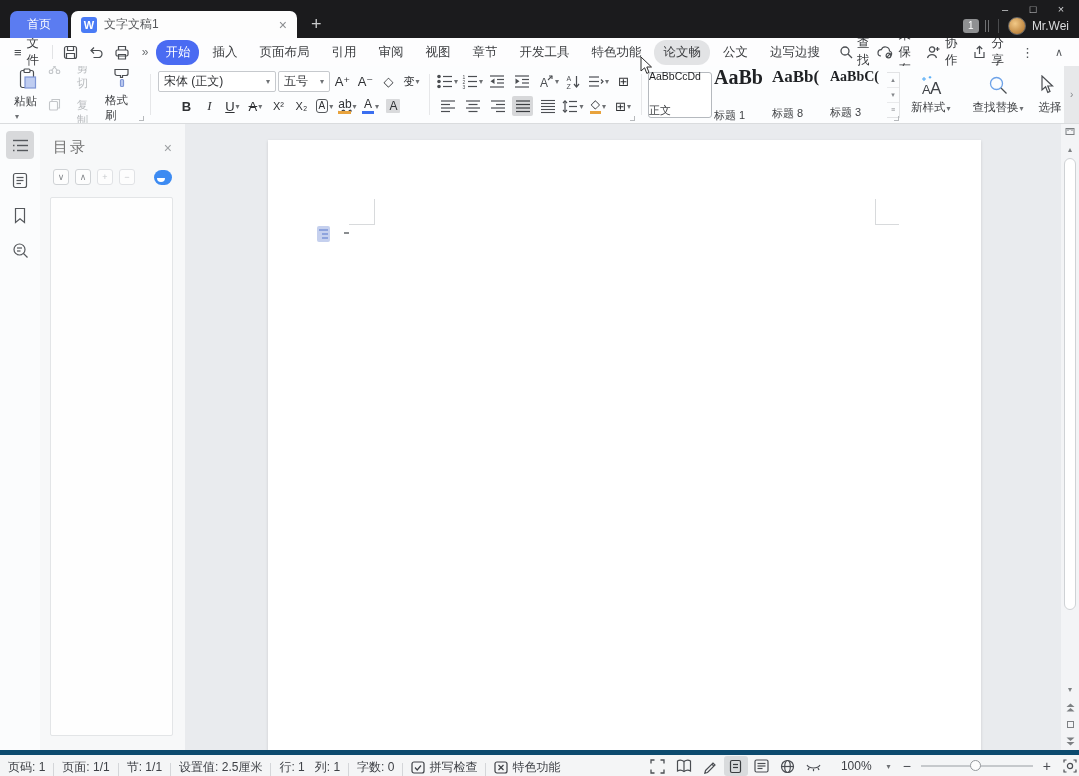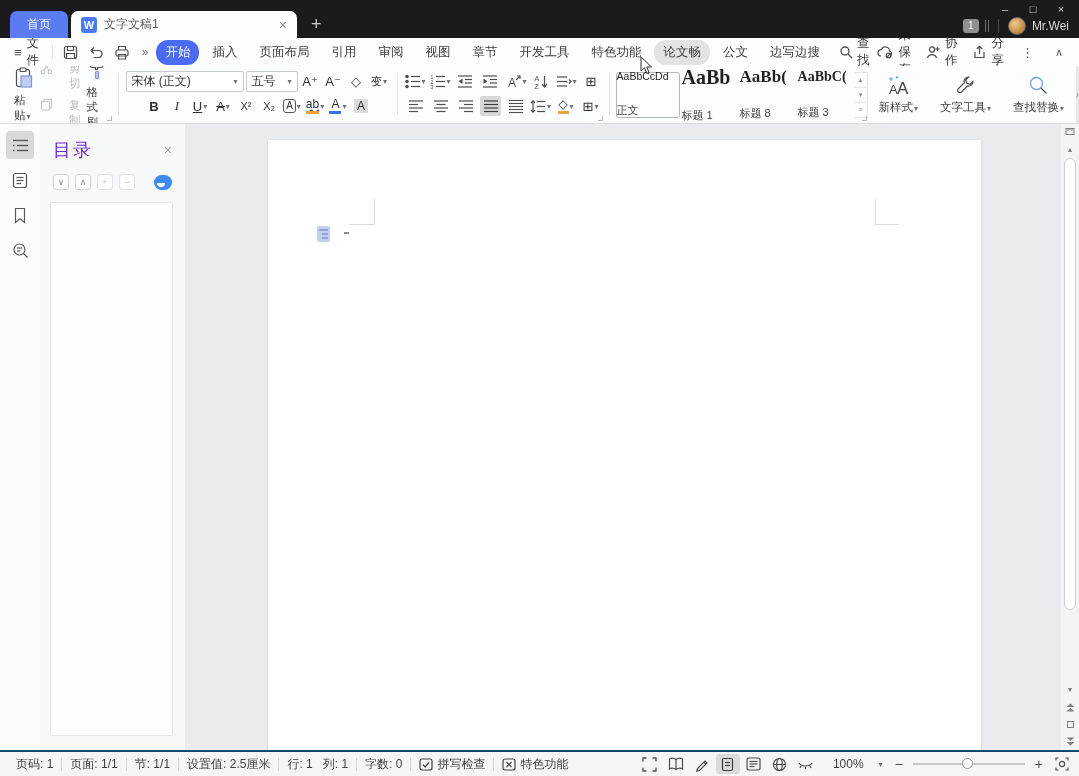--- a/index.html
+++ b/index.html
@@ -83,21 +83,21 @@
 .toolcol.clip{width:30px;overflow:hidden;align-items:flex-start;padding:0}
 .collapse-strip{margin-left:auto;width:15px;background:#e7e8ea;display:flex;align-items:center;justify-content:center;color:#85888b;font-size:10px}
 
 
 .main{display:flex;height:626px}
 .iconstrip{width:40px;background:#fbfcfd;display:flex;flex-direction:column;align-items:center;padding-top:7px;gap:7px}
 .strip-btn{width:28px;height:28px;border-radius:4px;display:flex;align-items:center;justify-content:center}
 .strip-btn.active{background:#d8d9db}
 .navpanel{width:145px;background:#f7f8f9;display:flex;flex-direction:column;padding:12px 10px 12px 8px}
 .nav-title-row{display:flex;align-items:center;margin:2px 3px 12px 5px}
-.nav-title{font-size:18px;color:#6d28d9;letter-spacing:2px}
+.nav-title{font-size:15px;color:#737373;letter-spacing:2px}
 .nav-close{margin-left:auto;color:#9da0a3;font-size:14px}
 .nav-btns{display:flex;align-items:center;gap:6px;margin:0 3px 12px 5px}
 .nbtn{width:16px;height:16px;border:1px solid #d0d3d6;border-radius:3px;display:flex;align-items:center;justify-content:center;font-size:9px;color:#84878b;background:#fdfdfd}
 .nbtn.dim{color:#c6c9cc;border-color:#e0e2e5}
 .nav-toggle{margin-left:auto;width:18px;height:15px;border-radius:8px;background:#3d8bf2;position:relative}
 .nav-toggle::after{content:"";position:absolute;left:3px;bottom:3px;width:8px;height:4px;border-radius:0 0 4px 4px;background:#fff}
 .nav-list{flex:1;background:#fefefe;border:1px solid #e3e5e7;border-radius:2px;margin:0 2px 2px 2px}
 .docarea{flex:1;background:#e9ebee;position:relative;overflow:hidden}
 .page{position:absolute;left:83px;top:16px;width:713px;height:702px;background:#fff;box-shadow:0 1px 3px rgba(0,0,0,.13)}
 .mark-tl{position:absolute;left:81px;top:59px;width:26px;height:26px;border-right:1px solid #d8dadc;border-bottom:1px solid #d8dadc}
@@ -106,21 +106,21 @@
 .doc-icon i{display:block;height:2px;margin:2px 2px 0 5px;background:#8da3dd}
 .doc-icon i:first-child{margin-left:2px;margin-top:3px}
 .caret-dash{position:absolute;left:76px;top:92px;width:5px;height:2px;background:#8a8d90}
 .vscroll{width:18px;background:#f3f4f6;display:flex;flex-direction:column;align-items:center;padding:3px 0 4px}
 .sb-gl{color:#7d8083;font-size:8px;line-height:1}
 .sb-thumb{width:12px;height:452px;background:#fff;border:1px solid #cfd2d5;border-radius:7px;margin-top:4px}
 .sb-bot{margin-top:auto;display:flex;flex-direction:column;align-items:center;gap:9px}
 .sb-sq{width:7px;height:7px;border:1px solid #7d8083}
 
 
-.statusbar{height:26px;background:#f4f5f6;border-top:2px solid #0c4a6e;display:flex;align-items:center;padding:0 8px;font-size:12px;color:#3e4146}
+.statusbar{height:26px;background:#f4f5f6;border-top:5px solid #0c4a6e;display:flex;align-items:flex-end;padding:0 0;font-size:12px;color:#3e4146}
 .st-item{padding:0 8px;white-space:nowrap;display:flex;align-items:center;gap:4px}
 .st-sep{width:1px;height:13px;background:#d4d6d9}
 .st-right{margin-left:auto;display:flex;align-items:center}
 .vbtn{width:24px;height:20px;display:flex;align-items:center;justify-content:center;border-radius:3px;margin:0 1px}
 .vbtn.active{background:#d9dbdd}
 .zoom-label{display:flex;align-items:center;gap:14px;margin:0 8px 0 14px}
 .zbtn{font-size:14px;color:#4a4d52;padding:0 4px}
 .zoom-track{width:112px;height:2px;background:#c6c9cc;position:relative;margin:0 6px}
 .zoom-thumb{position:absolute;left:44%;top:-5px;width:11px;height:11px;border:1px solid #95989c;border-radius:50%;background:#fdfdfd}
 .fitbtn{margin:0 2px 0 8px;display:flex;align-items:center}
@@ -586,28 +586,20 @@
             <line x1="11" y1="1" x2="11" y2="3.6"></line>
             <line x1="9.7" y1="2.3" x2="12.3" y2="2.3"></line>
           </g>
         </svg>
       </span>
     <span><span>新样式</span><span class="dd">▾</span></span>
   </div>
   <div class="toolcol">
     <span>
         <svg class="ic" width="21" height="21" viewBox="0 0 21 21">
-          <path d="M13.5 2 a4.5 4.5 0 0 0 -4.3 5.8 L3 14 a2.3 2.3 0 0 0 3.2 3.2 L12.4 11 A4.5 4.5 0 0 0 18 6.5 L15 9.4 L11.8 8.3 L10.7 5.1 L13.5 2 Z" fill="none" stroke="#4b4e52" stroke-width="1.2"></path>
-        </svg>
-      </span>
-    <span><span>文字工具</span><span class="dd">▾</span></span>
-  </div>
-  <div class="toolcol">
-    <span>
-        <svg class="ic" width="21" height="21" viewBox="0 0 21 21">
           <g fill="none" stroke="#4b4e52" stroke-width="1.3">
             <circle cx="8.5" cy="8.5" r="6" stroke="#6da2e8"></circle>
             <line x1="13" y1="13" x2="18.5" y2="18.5"></line>
           </g>
         </svg>
       </span>
     <span><span>查找替换</span><span class="dd">▾</span></span>
   </div>
   <div class="toolcol clip">
     <span style="margin-left:4px">

